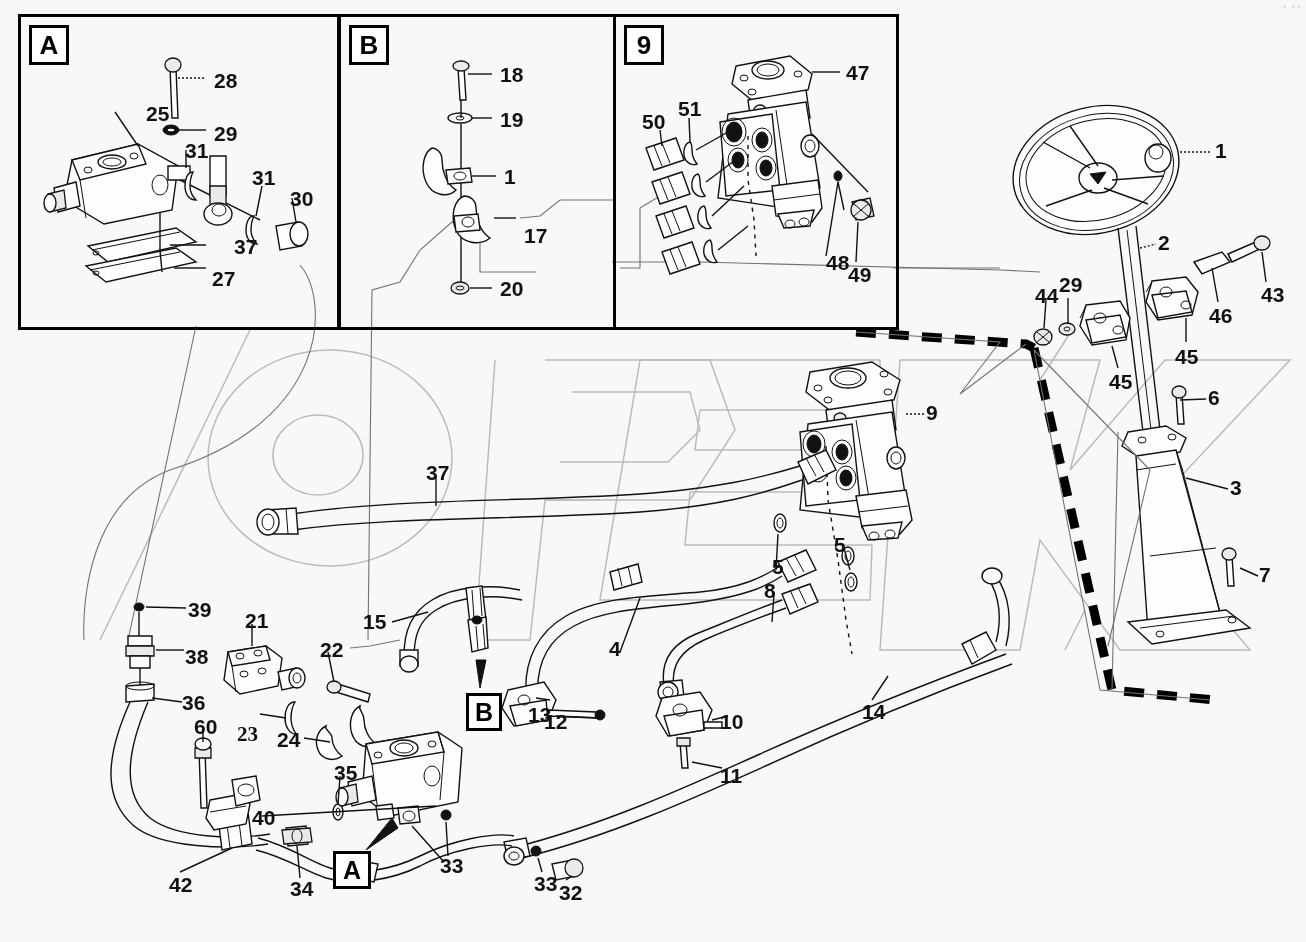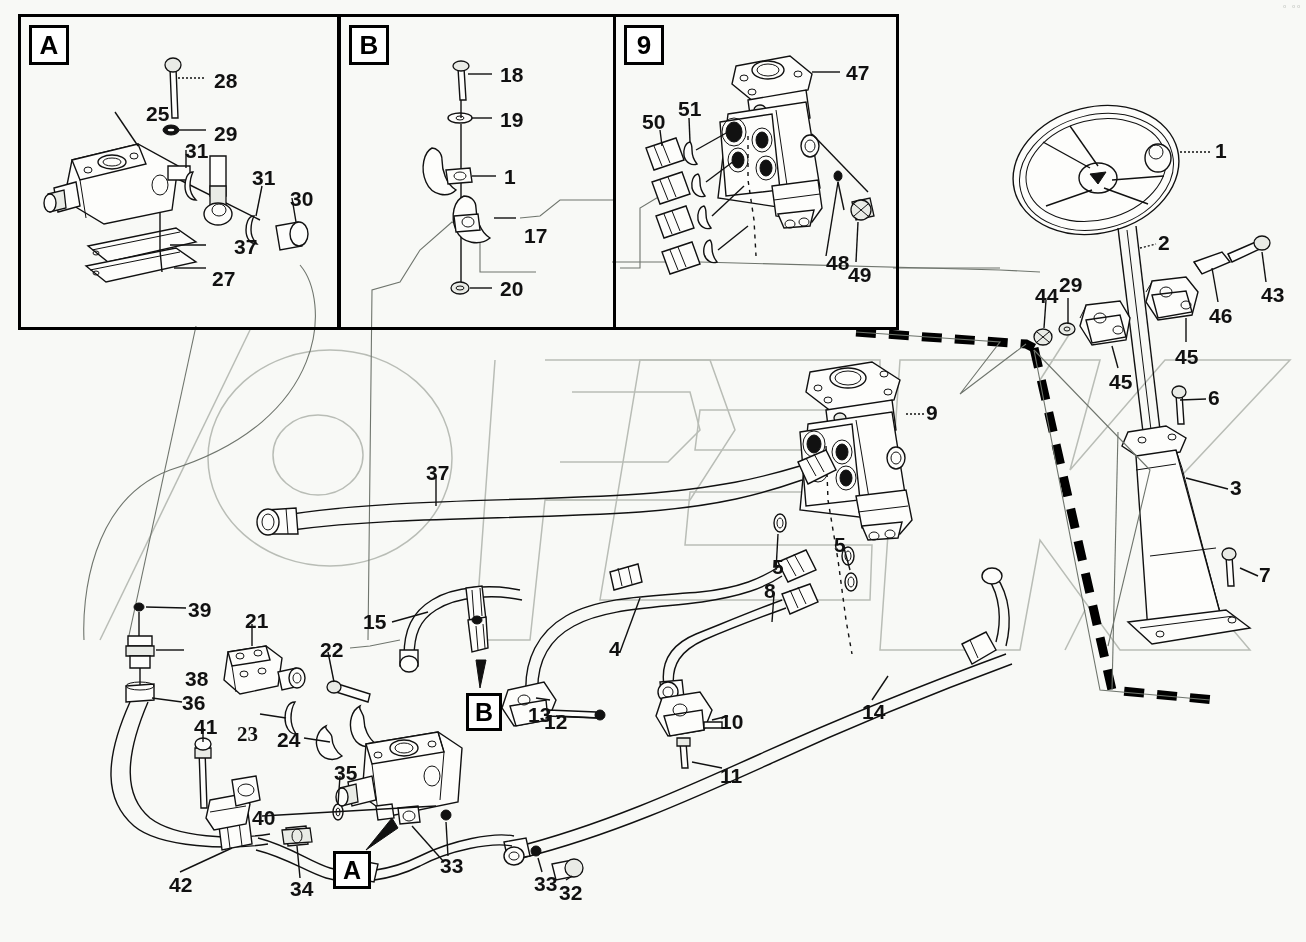--- a/index.html
+++ b/index.html
@@ -650,24 +650,24 @@
   <div class="lbl" style="left:237px;top:724px;font-family:Liberation Serif, serif;">23</div>
   <div class="lbl" style="left:277px;top:729px;">24</div>
   <div class="lbl" style="left:1059px;top:274px;">29</div>
   <div class="lbl" style="left:559px;top:882px;">32</div>
   <div class="lbl" style="left:440px;top:855px;">33</div>
   <div class="lbl" style="left:534px;top:873px;">33</div>
   <div class="lbl" style="left:290px;top:878px;">34</div>
   <div class="lbl" style="left:334px;top:762px;">35</div>
   <div class="lbl" style="left:182px;top:692px;">36</div>
   <div class="lbl" style="left:426px;top:462px;">37</div>
-  <div class="lbl" style="left:185px;top:668px;text-align:right;">38</div>
+  <div class="lbl" style="left:185px;top:646px;text-align:right;">38</div>
   <div class="lbl" style="left:188px;top:599px;">39</div>
   <div class="lbl" style="left:252px;top:807px;">40</div>
-  <div class="lbl" style="left:194px;top:716px;">41</div>
+  <div class="lbl" style="left:194px;top:716px;">60</div>
   <div class="lbl" style="left:169px;top:874px;">42</div>
   <div class="lbl" style="left:1261px;top:284px;">43</div>
   <div class="lbl" style="left:1035px;top:285px;">44</div>
   <div class="lbl" style="left:1109px;top:371px;">45</div>
   <div class="lbl" style="left:1175px;top:346px;">45</div>
   <div class="lbl" style="left:1209px;top:305px;">46</div>
 
   <div class="corner">▫ ▫▫</div>
 </div>
 

